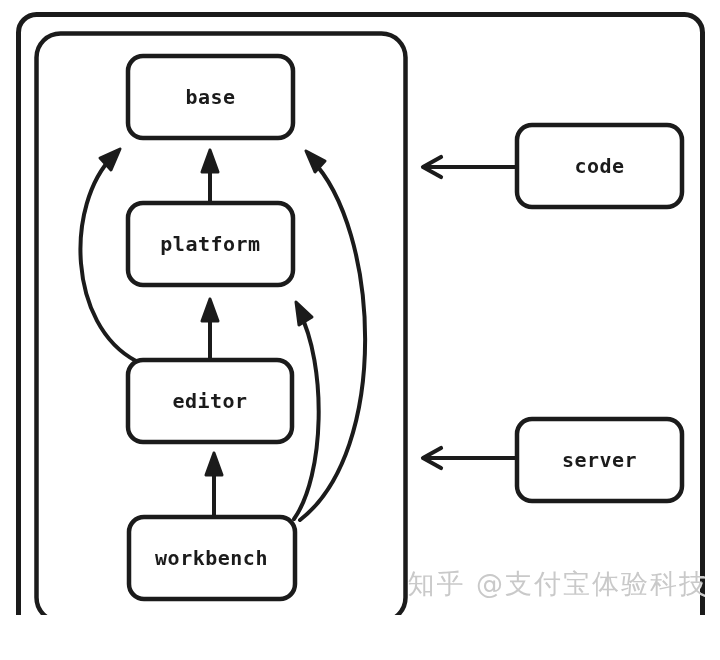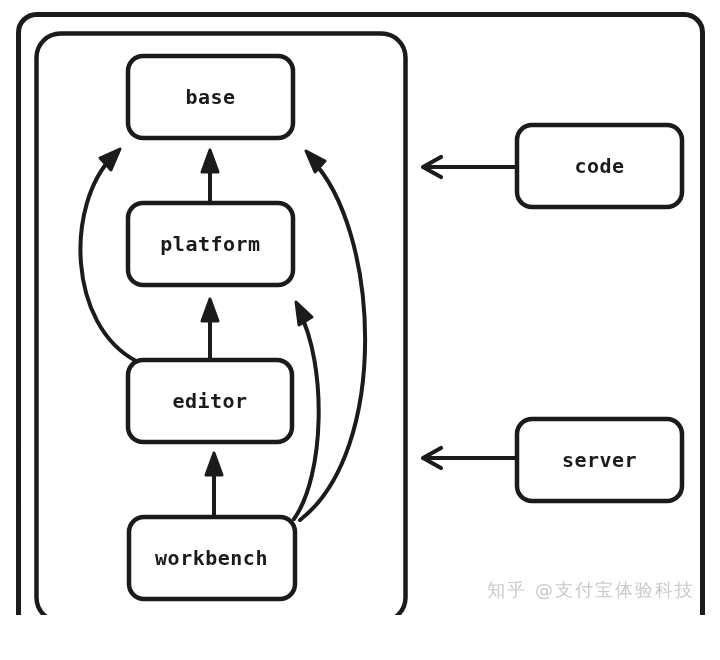--- a/index.html
+++ b/index.html
@@ -20,25 +20,25 @@
   .label {
     font-family: "DejaVu Sans Mono", monospace;
     font-weight: 700;
     font-size: 20px;
     letter-spacing: 0.5px;
     fill: var(--ink, #1b1b1b);
     text-anchor: middle;
   }
   .watermark {
     position: absolute;
-    right: 25px;
+    right: 12px;
     bottom: 13px;
     z-index: 2;
     font-family: "DejaVu Sans", sans-serif;
-    font-size: 18px;
+    font-size: 27px;
     letter-spacing: 2px;
     color: var(--wm, #c9c9c9);
     text-shadow: 1px 1px 0 rgba(255,255,255,0.85);
     white-space: nowrap;
   }
 </style>
 </head>
 <body>
 
 <div class="stage">

